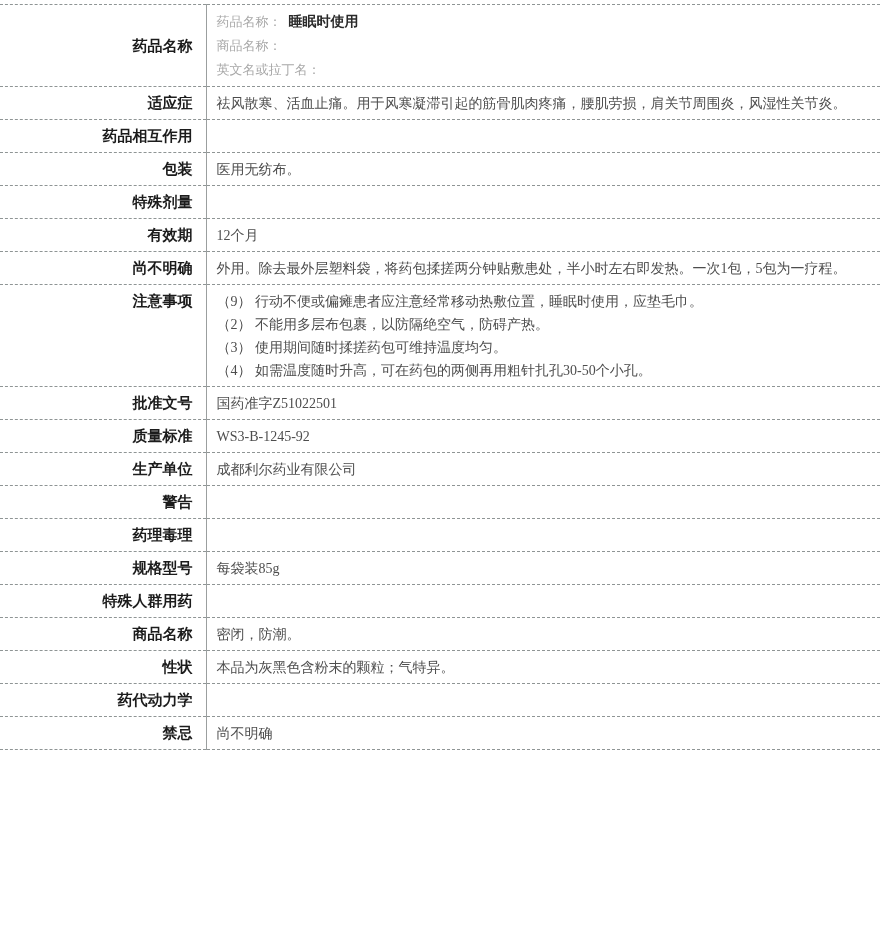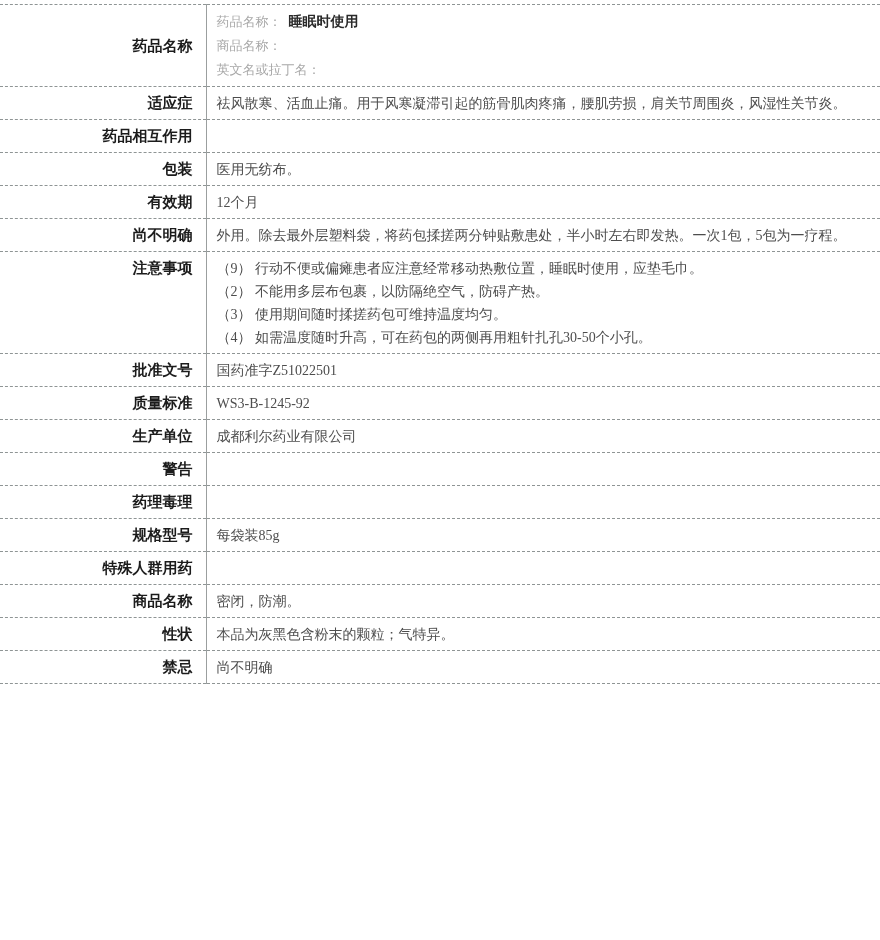--- a/index.html
+++ b/index.html
@@ -85,20 +85,24 @@
     <tr>
       <td class="lbl">药品相互作用</td>
       <td class="val"></td>
     </tr>
 
     <tr>
       <td class="lbl">包装</td>
       <td class="val">医用无纺布。</td>
     </tr>
 
+    <tr>
+      <td class="lbl">特殊剂量</td>
+      <td class="val"></td>
+    </tr>
 
     <tr>
       <td class="lbl">有效期</td>
       <td class="val">12个月</td>
     </tr>
 
     <tr>
       <td class="lbl">尚不明确</td>
       <td class="val">外用。除去最外层塑料袋，将药包揉搓两分钟贴敷患处，半小时左右即发热。一次1包，5包为一疗程。</td>
     </tr>
@@ -151,20 +155,24 @@
     <tr>
       <td class="lbl">商品名称</td>
       <td class="val">密闭，防潮。</td>
     </tr>
 
     <tr>
       <td class="lbl">性状</td>
       <td class="val">本品为灰黑色含粉末的颗粒；气特异。</td>
     </tr>
 
+    <tr>
+      <td class="lbl">药代动力学</td>
+      <td class="val"></td>
+    </tr>
 
     <tr>
       <td class="lbl">禁忌</td>
       <td class="val">尚不明确</td>
     </tr>
 
   </tbody>
     </table>
 </div>
 

